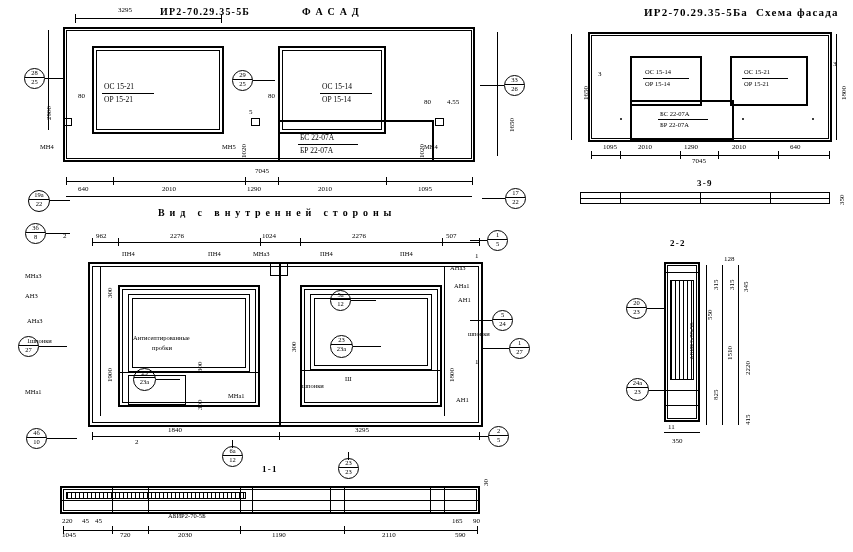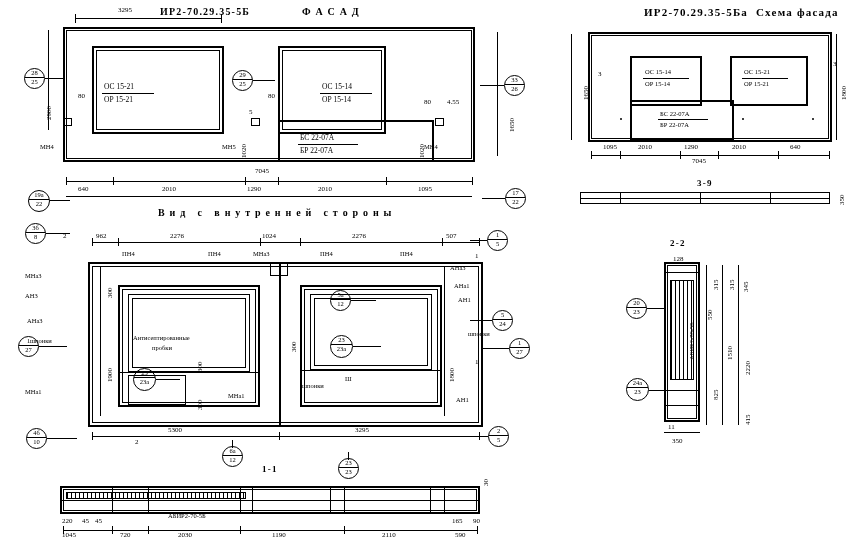--- a/index.html
+++ b/index.html
@@ -210,40 +210,40 @@
     <div class="t dim vert" style="left:196px;top:410px;transform:rotate(-90deg);">300</div>
     <div class="t dim vert" style="left:290px;top:352px;transform:rotate(-90deg);">300</div>
     <div class="t dim vert" style="left:448px;top:382px;transform:rotate(-90deg);">1800</div>
     <div class="ln v" style="left:100px;top:266px;height:150px;"></div>
     <div class="ln v" style="left:444px;top:266px;height:150px;"></div>
 
     <div class="ln h" style="left:92px;top:436px;width:387px;"></div>
     <div class="ln v" style="left:92px;top:432px;height:8px;"></div>
     <div class="ln v" style="left:279px;top:432px;height:8px;"></div>
     <div class="ln v" style="left:479px;top:432px;height:8px;"></div>
-    <div class="t dim" style="left:168px;top:426px;">5300</div>
+    <div class="t dim" style="left:168px;top:426px;">1840</div>
     <div class="t dim" style="left:355px;top:426px;">3295</div>
 
     <div class="t dim" style="left:63px;top:232px;">2</div>
     <div class="t dim" style="left:135px;top:438px;">2</div>
     <div class="t dim" style="left:475px;top:252px;">1</div>
     <div class="t dim" style="left:475px;top:358px;">1</div>
   </div>
 
   <div>
     <div class="t ttl" style="left:670px;top:238px;font-size:9px;">2-2</div>
     <div class="bx2" style="left:664px;top:262px;width:36px;height:160px;"></div>
     <div class="bx" style="left:667px;top:265px;width:30px;height:154px;"></div>
     <div class="bx hatch" style="left:670px;top:280px;width:24px;height:100px;"></div>
     <div class="t lbl6 vert" style="left:688px;top:360px;transform:rotate(-90deg);">АБИР2-70-5Б</div>
     <div class="ln h" style="left:664px;top:272px;width:36px;"></div>
     <div class="ln h" style="left:664px;top:390px;width:36px;"></div>
     <div class="ln h" style="left:664px;top:405px;width:36px;"></div>
 
-    <div class="t dim" style="left:673px;top:255px;font-family:Liberation Serif, serif;">128</div>
+    <div class="t dim" style="left:724px;top:255px;font-family:Liberation Serif, serif;">128</div>
     <div class="t dim vert" style="left:712px;top:290px;transform:rotate(-90deg);">315</div>
     <div class="t dim vert" style="left:728px;top:290px;transform:rotate(-90deg);">315</div>
     <div class="t dim vert" style="left:742px;top:292px;transform:rotate(-90deg);">345</div>
     <div class="t dim vert" style="left:726px;top:360px;transform:rotate(-90deg);">1510</div>
     <div class="t dim vert" style="left:744px;top:375px;transform:rotate(-90deg);">2220</div>
     <div class="t dim vert" style="left:712px;top:400px;transform:rotate(-90deg);">825</div>
     <div class="t dim vert" style="left:744px;top:425px;transform:rotate(-90deg);">415</div>
     <div class="t dim" style="left:668px;top:423px;">11</div>
     <div class="t dim" style="left:672px;top:437px;">350</div>
     <div class="t dim vert" style="left:706px;top:320px;transform:rotate(-90deg);">550</div>

